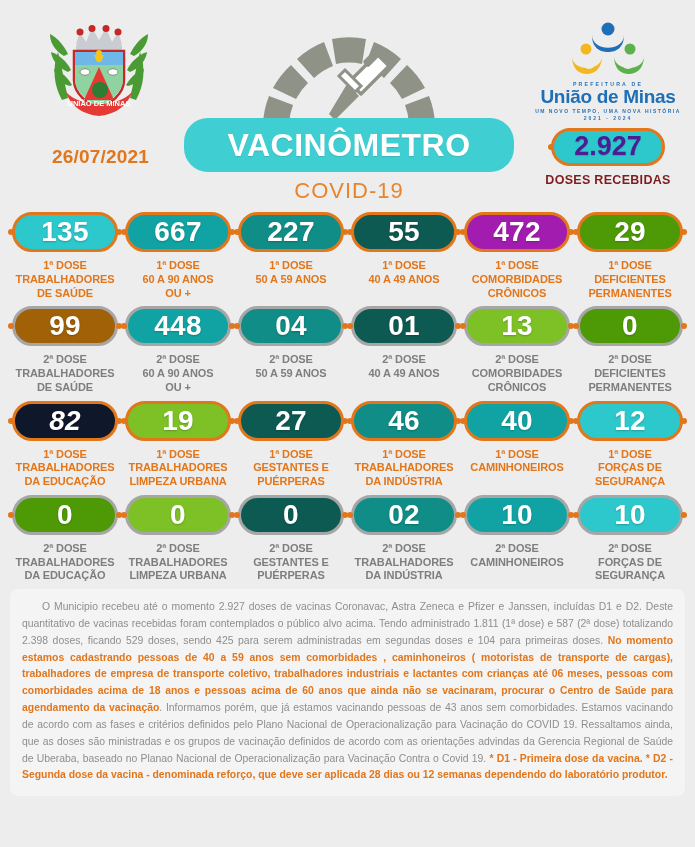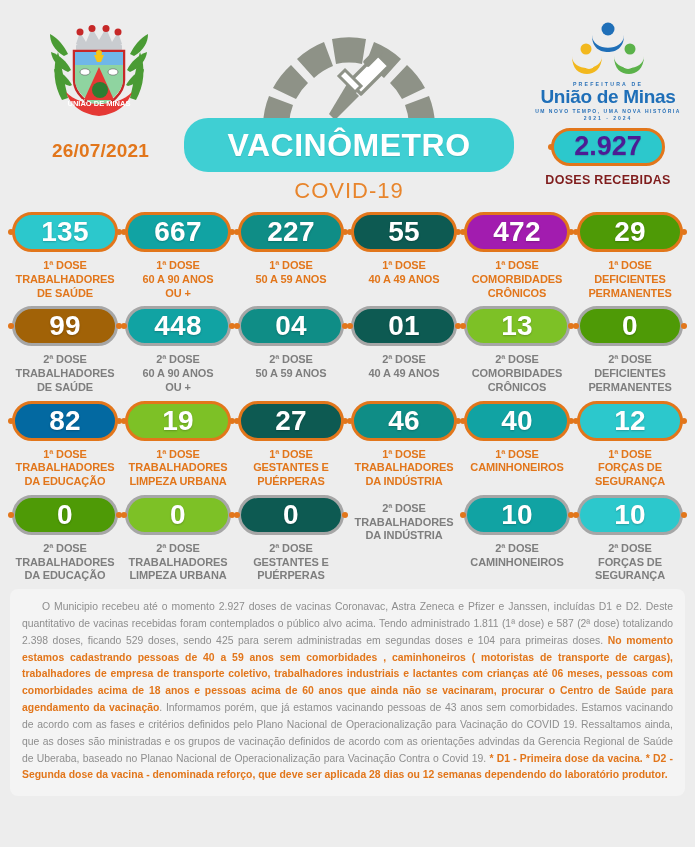--- a/index.html
+++ b/index.html
@@ -21,21 +21,21 @@
 
   
   .crest-wrap {
     position: absolute;
     left: 44px; top: 22px;
     width: 110px; height: 100px;
   }
   .crest-svg { display: block; }
   .date-text {
     position: absolute;
-    left: 38px; top: 140px;
+    left: 38px; top: 146px;
     width: 125px;
     text-align: center;
     color: #e2761b;
     font-size: 19px;
     font-weight: bold;
     letter-spacing: 0.2px;
   }
 
   
   .center-block {
@@ -412,21 +412,21 @@
         <div class="pill" style="background: rgb(78, 154, 6);">
           <span class="num">0</span>
         </div>
         <div class="label">2ª DOSE
 DEFICIENTES
 PERMANENTES</div>
       </div>
     </div>
     <div class="row orange">
       <div class="cell">
-        <div class="pill" style="background: #0369a1;">
+        <div class="pill" style="background: #0f172a; font-style: italic;">
           <span class="num">82</span>
         </div>
         <div class="label">1ª DOSE
 TRABALHADORES
 DA EDUCAÇÃO</div>
       </div>
       <div class="cell">
         <div class="pill" style="background: rgb(125, 193, 38);">
           <span class="num">19</span>
         </div>
@@ -485,20 +485,23 @@
       </div>
       <div class="cell">
         <div class="pill" style="background: rgb(13, 90, 82);">
           <span class="num">0</span>
         </div>
         <div class="label">2ª DOSE
 GESTANTES E
 PUÉRPERAS</div>
       </div>
       <div class="cell">
+        <div class="pill" style="background: rgb(15, 141, 134);">
+          <span class="num">02</span>
+        </div>
         <div class="label">2ª DOSE
 TRABALHADORES
 DA INDÚSTRIA</div>
       </div>
       <div class="cell">
         <div class="pill" style="background: rgb(17, 163, 163);">
           <span class="num">10</span>
         </div>
         <div class="label">2ª DOSE
 CAMINHONEIROS</div>

